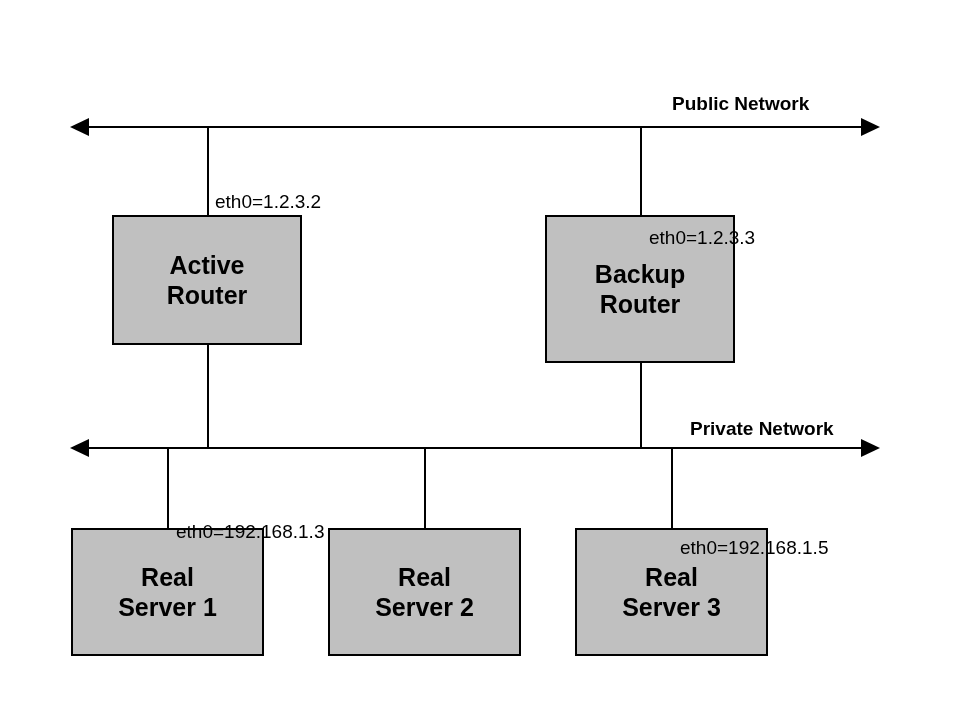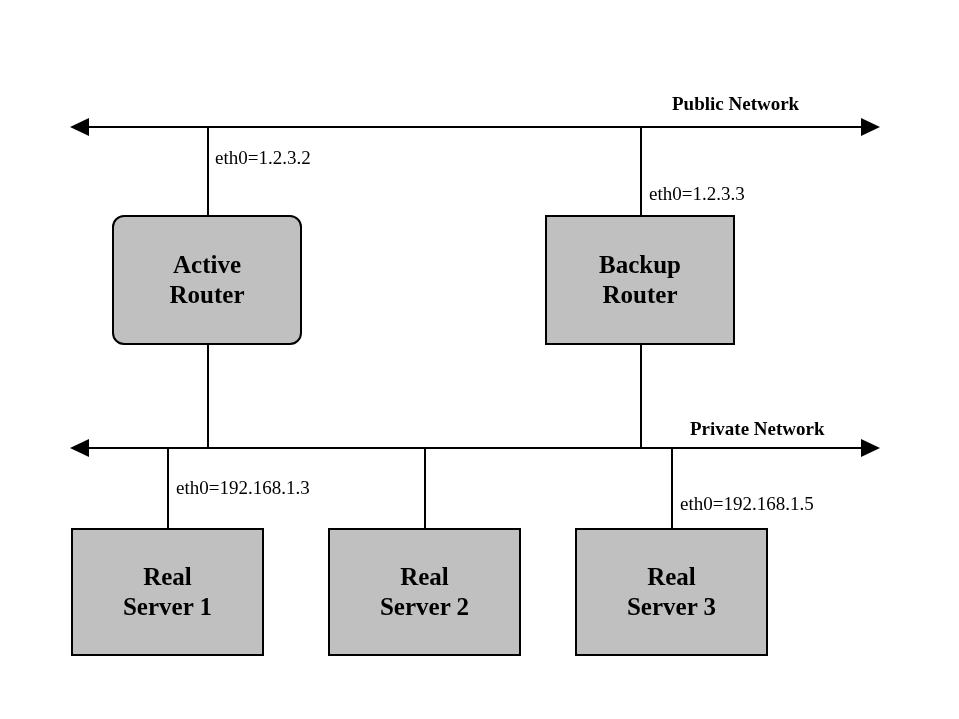--- a/index.html
+++ b/index.html
@@ -5,21 +5,21 @@
   html, body {
     margin: 0;
     padding: 0;
     background: #ffffff;
   }
   #diagram {
     position: relative;
     width: 959px;
     height: 719px;
     background: #ffffff;
-    font-family: Liberation Serif, serif;
+    font-family: Liberation Sans, sans-serif;
     overflow: hidden;
   }
   .node-box {
     position: absolute;
     background: #c0c0c0;
     border: 2px solid #000000;
     box-sizing: border-box;
     display: flex;
     flex-direction: column;
     align-items: center;
@@ -64,45 +64,46 @@
     white-space: nowrap;
     z-index: 4;
   }
   .if-label {
     position: absolute;
     font-size: 19px;
     font-weight: normal;
     color: #000000;
     white-space: nowrap;
     z-index: 4;
+    margin-top: 44px;
   }
 </style>
 </head>
 <body>
 
 <div id="diagram">
 
   <div class="net-label" style="left:672px; top:93px;">Public Network</div>
 
   <div class="arrow-left" style="left:70px; top:118px;"></div>
   <div class="bus-line" style="left:88px; top:126px; width:773px;"></div>
   <div class="arrow-right" style="left:861px; top:118px;"></div>
 
   <div class="v-line" style="left:207px; top:126px; height:89px;"></div>
   <div class="v-line" style="left:640px; top:126px; height:89px;"></div>
 
   <div class="if-label" style="left:215px; top:147px;">eth0=1.2.3.2</div>
   <div class="if-label" style="left:649px; top:183px;">eth0=1.2.3.3</div>
 
-  <div class="node-box" style="left:112px; top:215px; width:190px; height:130px;border-radius:12px;">
+  <div class="node-box" style="left:112px; top:215px; width:190px; height:130px;">
     <span class="node-line">Active</span>
     <span class="node-line">Router</span>
   </div>
 
-  <div class="node-box" style="left:545px; top:215px; width:190px; height:130px;align-items:center;">
+  <div class="node-box" style="left:545px; top:215px; width:190px; height:148px;align-items:center;">
     <span class="node-line">Backup</span>
     <span class="node-line">Router</span>
   </div>
 
   <div class="v-line" style="left:207px; top:345px; height:103px;"></div>
   <div class="v-line" style="left:640px; top:345px; height:103px;"></div>
 
 
   <div class="net-label" style="left:682px; top:418px;margin-left:8px;">Private Network</div>
 

